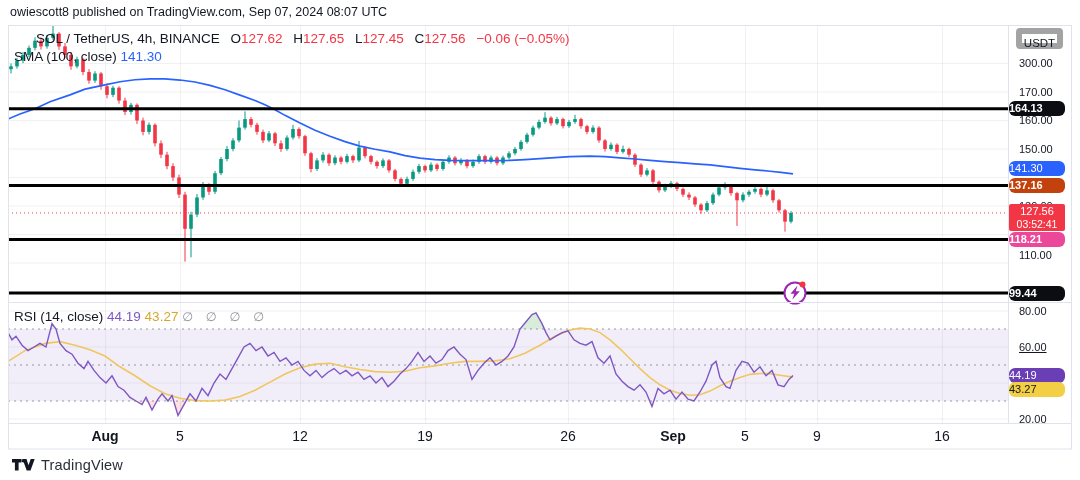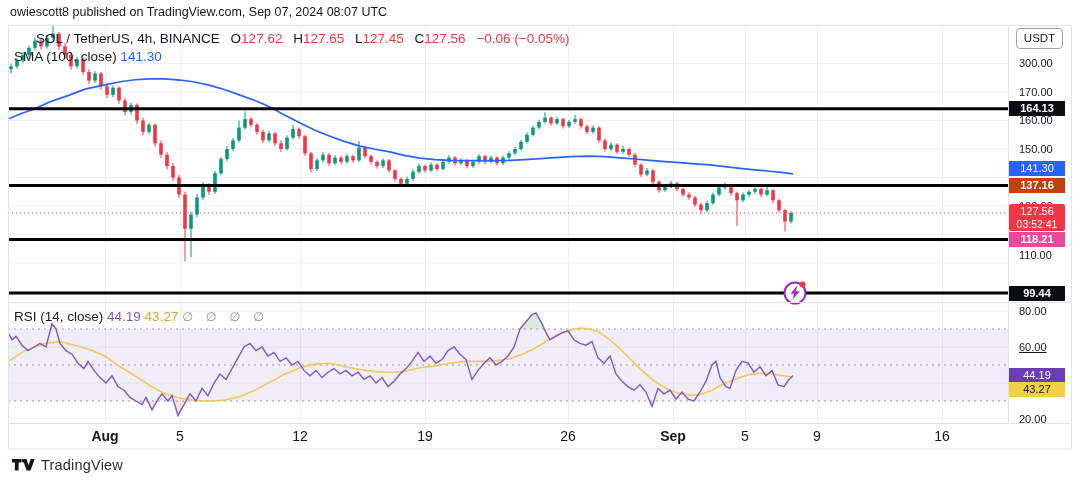--- a/index.html
+++ b/index.html
@@ -9,26 +9,26 @@
   #chart-svg { position:absolute; left:0; top:0; }
   .attr { position:absolute; left:10px; top:5px; font-size:12.5px; color:#131722; }
   .legend { position:absolute; left:14px; top:31px; font-size:13.5px; white-space:nowrap;margin-left:22px; }
   .legend .v { margin-right:7px; }
   .red { color:#F23645; } .blue { color:#2962FF; }
   .purple { color:#7E57C2; } .gold { color:#D4A72C; }
   .legend2 { position:absolute; left:14px; top:49px; font-size:13.5px; white-space:nowrap; }
   .legend3 { position:absolute; left:14px; top:309px; font-size:13.5px; white-space:nowrap; }
   .slot { color:#9598A1; margin-right:9px; font-size:12.5px; }
   .usdt-btn { position:absolute; left:1016px; top:28px; width:47px; height:21px;
-      border:1px solid #a3a3a3; border-radius:4px; background:#fff; font-size:11.5px;
+      border:6px solid #a3a3a3; border-radius:4px; background:#fff; font-size:11.5px;
       color:#131722; text-align:center; line-height:19px; }
   .axis-label { position:absolute; left:1009px; width:58px; height:15px; font-size:11px;
       line-height:15px; padding-left:10px; color:#131722; background:transparent; }
-  .pill { position:absolute; left:1009px; width:56px; height:15px; border-radius:0;
-      font-size:11px; line-height:15px; color:#fff; text-align:center; }
+  .pill { position:absolute; left:1009px; width:56px; height:15px; border-radius:6px;
+      font-size:11px; line-height:15px; color:#fff; }
   .pill-last { position:absolute; left:1009px; width:56px; height:27px; border-radius:2px;
       background:#F23645; color:#fff; text-align:center; font-size:11px; line-height:13px;
       padding-top:1px; }
   .t-label { position:absolute; top:428px; transform:translateX(-50%); font-size:14px; color:#131722; }
   .t-major { font-weight:bold; }
   .footer { position:absolute; left:12px; top:457px; display:flex; align-items:center; gap:6px; }
   .footer span { font-size:14.5px; color:#2A2E39; letter-spacing:0.2px; }
 </style>
 </head>
 <body>

